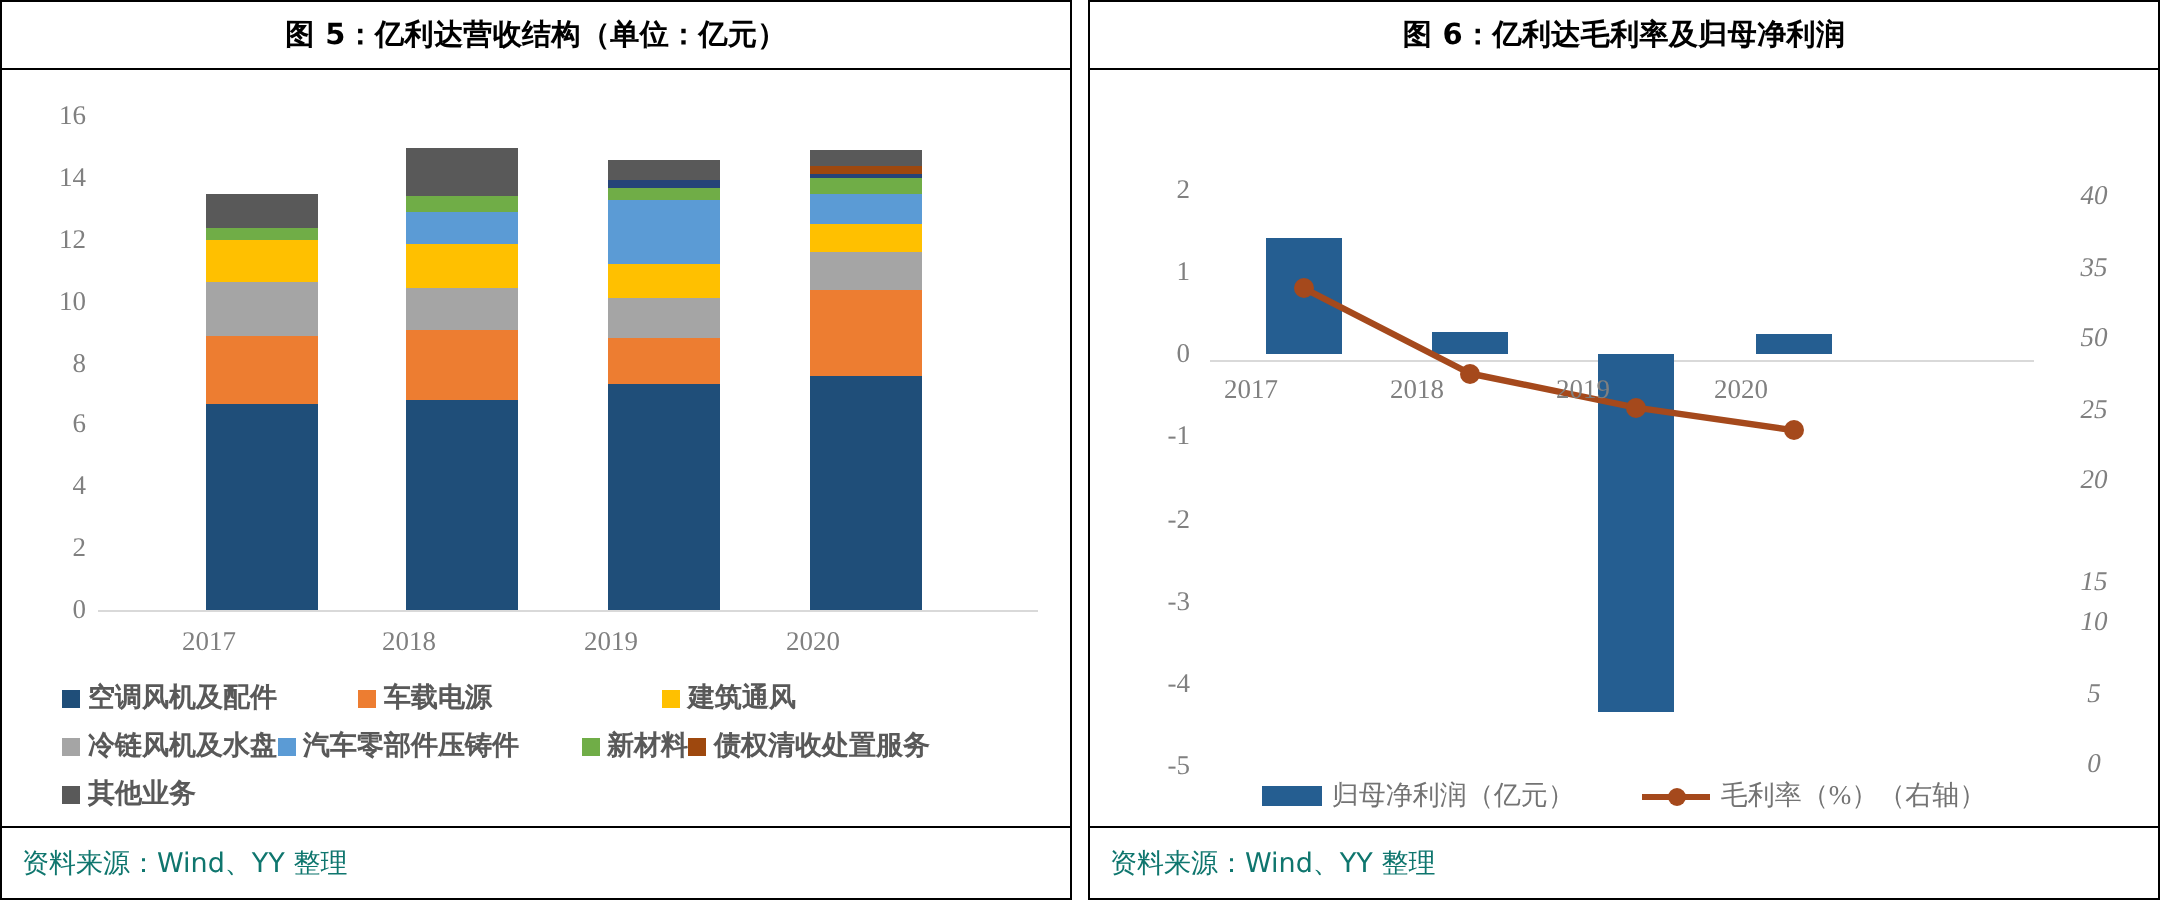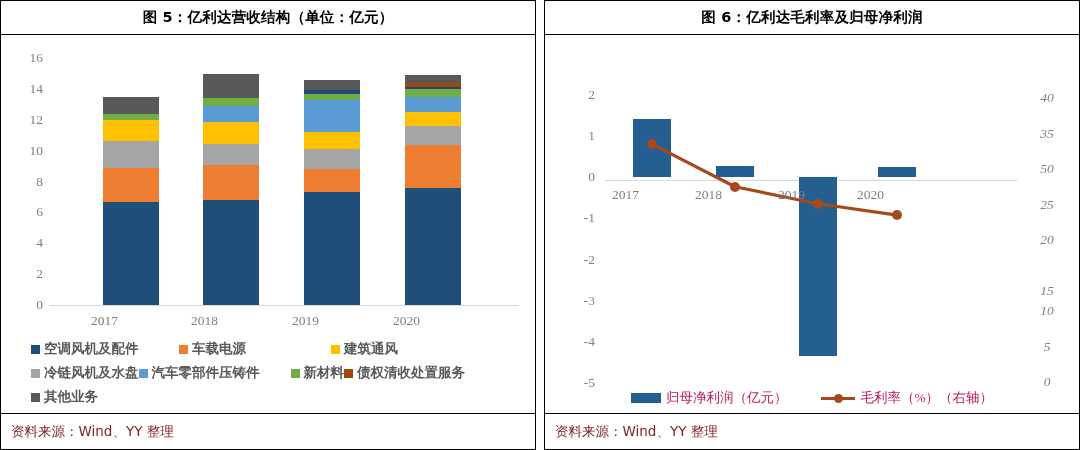--- a/index.html
+++ b/index.html
@@ -4,40 +4,40 @@
 <style>
   html,body{margin:0;padding:0;background:#ffffff;}
   body{width:1080px;height:450px;font-family:"Liberation Sans","DejaVu Sans",sans-serif;}
   .wrap{width:1080px;height:450px;display:flex;gap:8px;box-sizing:border-box;}
   .panel{flex:1 1 0;display:flex;flex-direction:column;border:1.5px solid #000;box-sizing:border-box;background:#fff;}
   .panel-header{height:34px;flex:0 0 34px;display:flex;align-items:center;justify-content:center;
       border-bottom:1.5px solid #000;box-sizing:border-box;}
   .panel-title{font-family:"DejaVu Sans","Liberation Sans",sans-serif;font-weight:bold;font-size:14.5px;color:#000;letter-spacing:.2px;}
   .panel-body{flex:1 1 auto;position:relative;overflow:hidden;}
   .panel-footer{height:36px;flex:0 0 36px;display:flex;align-items:center;border-top:1.5px solid #000;box-sizing:border-box;padding-left:10px;}
-  .panel-footer span{font-family:"DejaVu Sans","Liberation Sans",sans-serif;font-size:13.5px;color:#7f1d1d;}
+  .panel-footer span{font-family:"DejaVu Sans","Liberation Sans",sans-serif;font-size:13.5px;color:#0f766e;}
   .tick{position:absolute;font-family:"Liberation Serif","DejaVu Serif",serif;font-size:13.5px;color:#808080;
         white-space:nowrap;line-height:1;}
   .tick.right{text-align:center;font-style:italic;}
   .cat{position:absolute;font-family:"Liberation Serif","DejaVu Serif",serif;font-size:13.5px;color:#808080;
        white-space:nowrap;}
   .axisline{position:absolute;background:#d9d9d9;height:1px;}
   .bar{position:absolute;}
   .seg{position:absolute;left:0;right:0;}
 
   
   .legend-l{position:absolute;left:30px;right:10px;bottom:4px;display:flex;flex-wrap:wrap;}
   .lg-item{display:flex;align-items:center;height:24px;font-family:"Liberation Serif","DejaVu Serif",serif;
            font-size:13.5px;color:#595959;white-space:nowrap;font-weight:bold;}
   .lg-item .sw{width:9px;height:9px;margin-right:4px;flex:0 0 9px;}
   .c1{width:148px;} .c2{width:152px;} .c3{width:auto;}
 
   
   .legend-r{position:absolute;left:0;right:0;bottom:6px;display:flex;justify-content:center;align-items:center;gap:34px;}
-  .lg2{display:flex;align-items:center;font-family:"Liberation Serif","DejaVu Serif",serif;font-size:13.5px;color:#be185d;white-space:nowrap;text-align:right;}
+  .lg2{display:flex;align-items:center;font-family:"Liberation Serif","DejaVu Serif",serif;font-size:13.5px;color:#737373;white-space:nowrap;text-align:right;}
   .lg2 .barsw{width:30px;height:10px;background:#255E91;margin-right:5px;}
   .lg2 .linesw{width:34px;height:10px;position:relative;margin-right:5px;}
   .lg2 .linesw i{position:absolute;left:0;right:0;top:4px;height:3px;background:#A5491C;display:block;}
   .lg2 .linesw b{position:absolute;left:13px;top:1px;width:9px;height:9px;border-radius:50%;background:#A5491C;display:block;}
   .marker{position:absolute;width:10px;height:10px;border-radius:50%;background:#A5491C;}
   svg.lineseries{position:absolute;left:0;top:0;overflow:visible;}
 </style>
 </head>
 <body>
 

